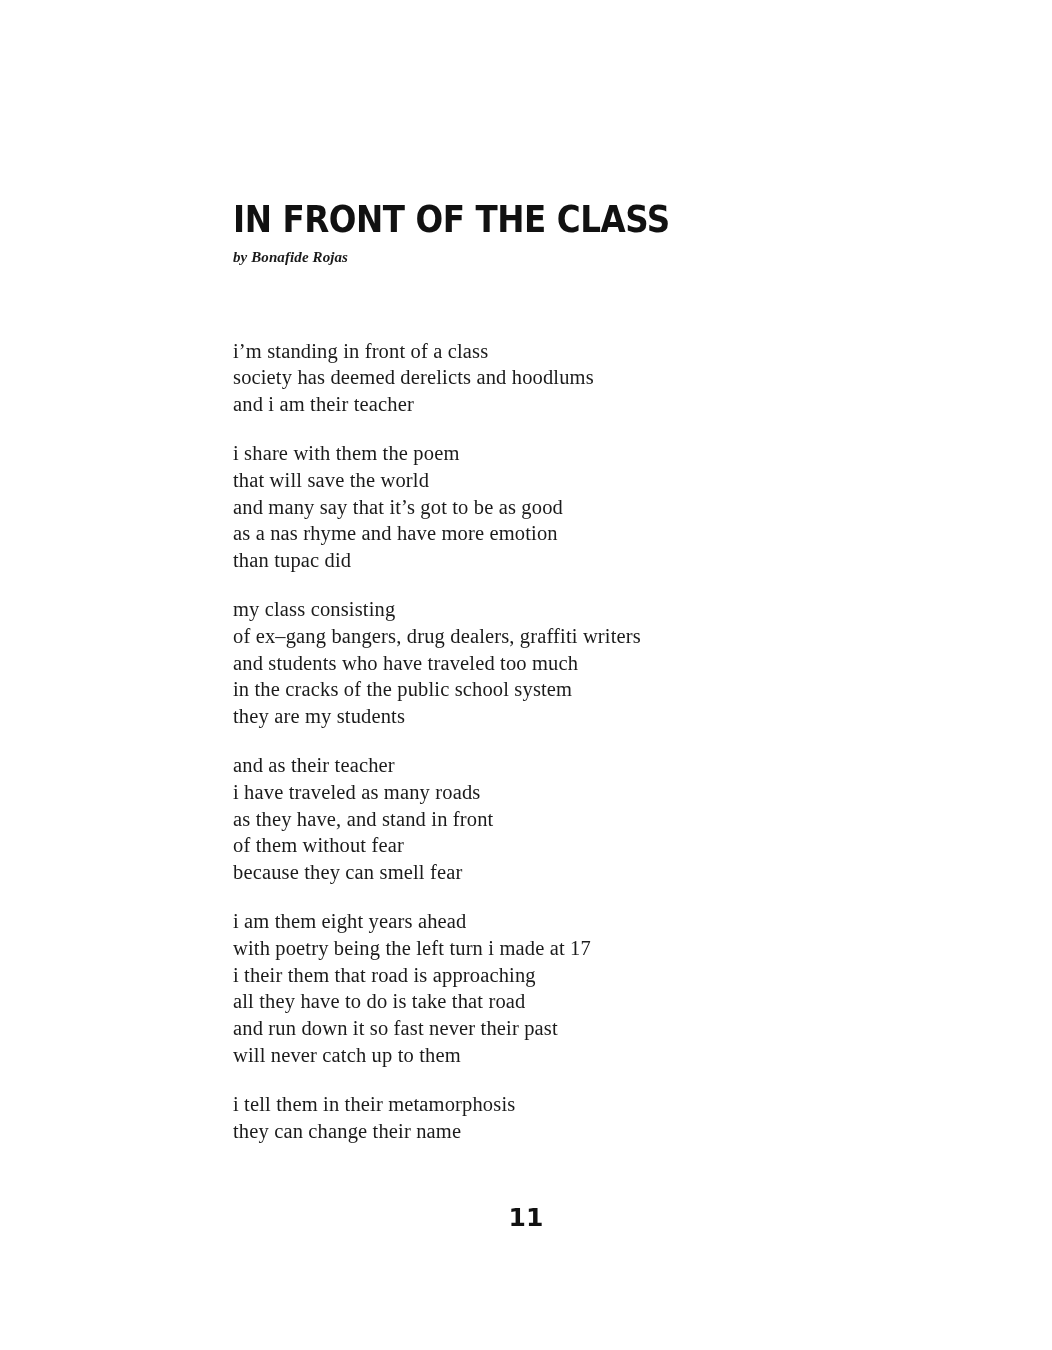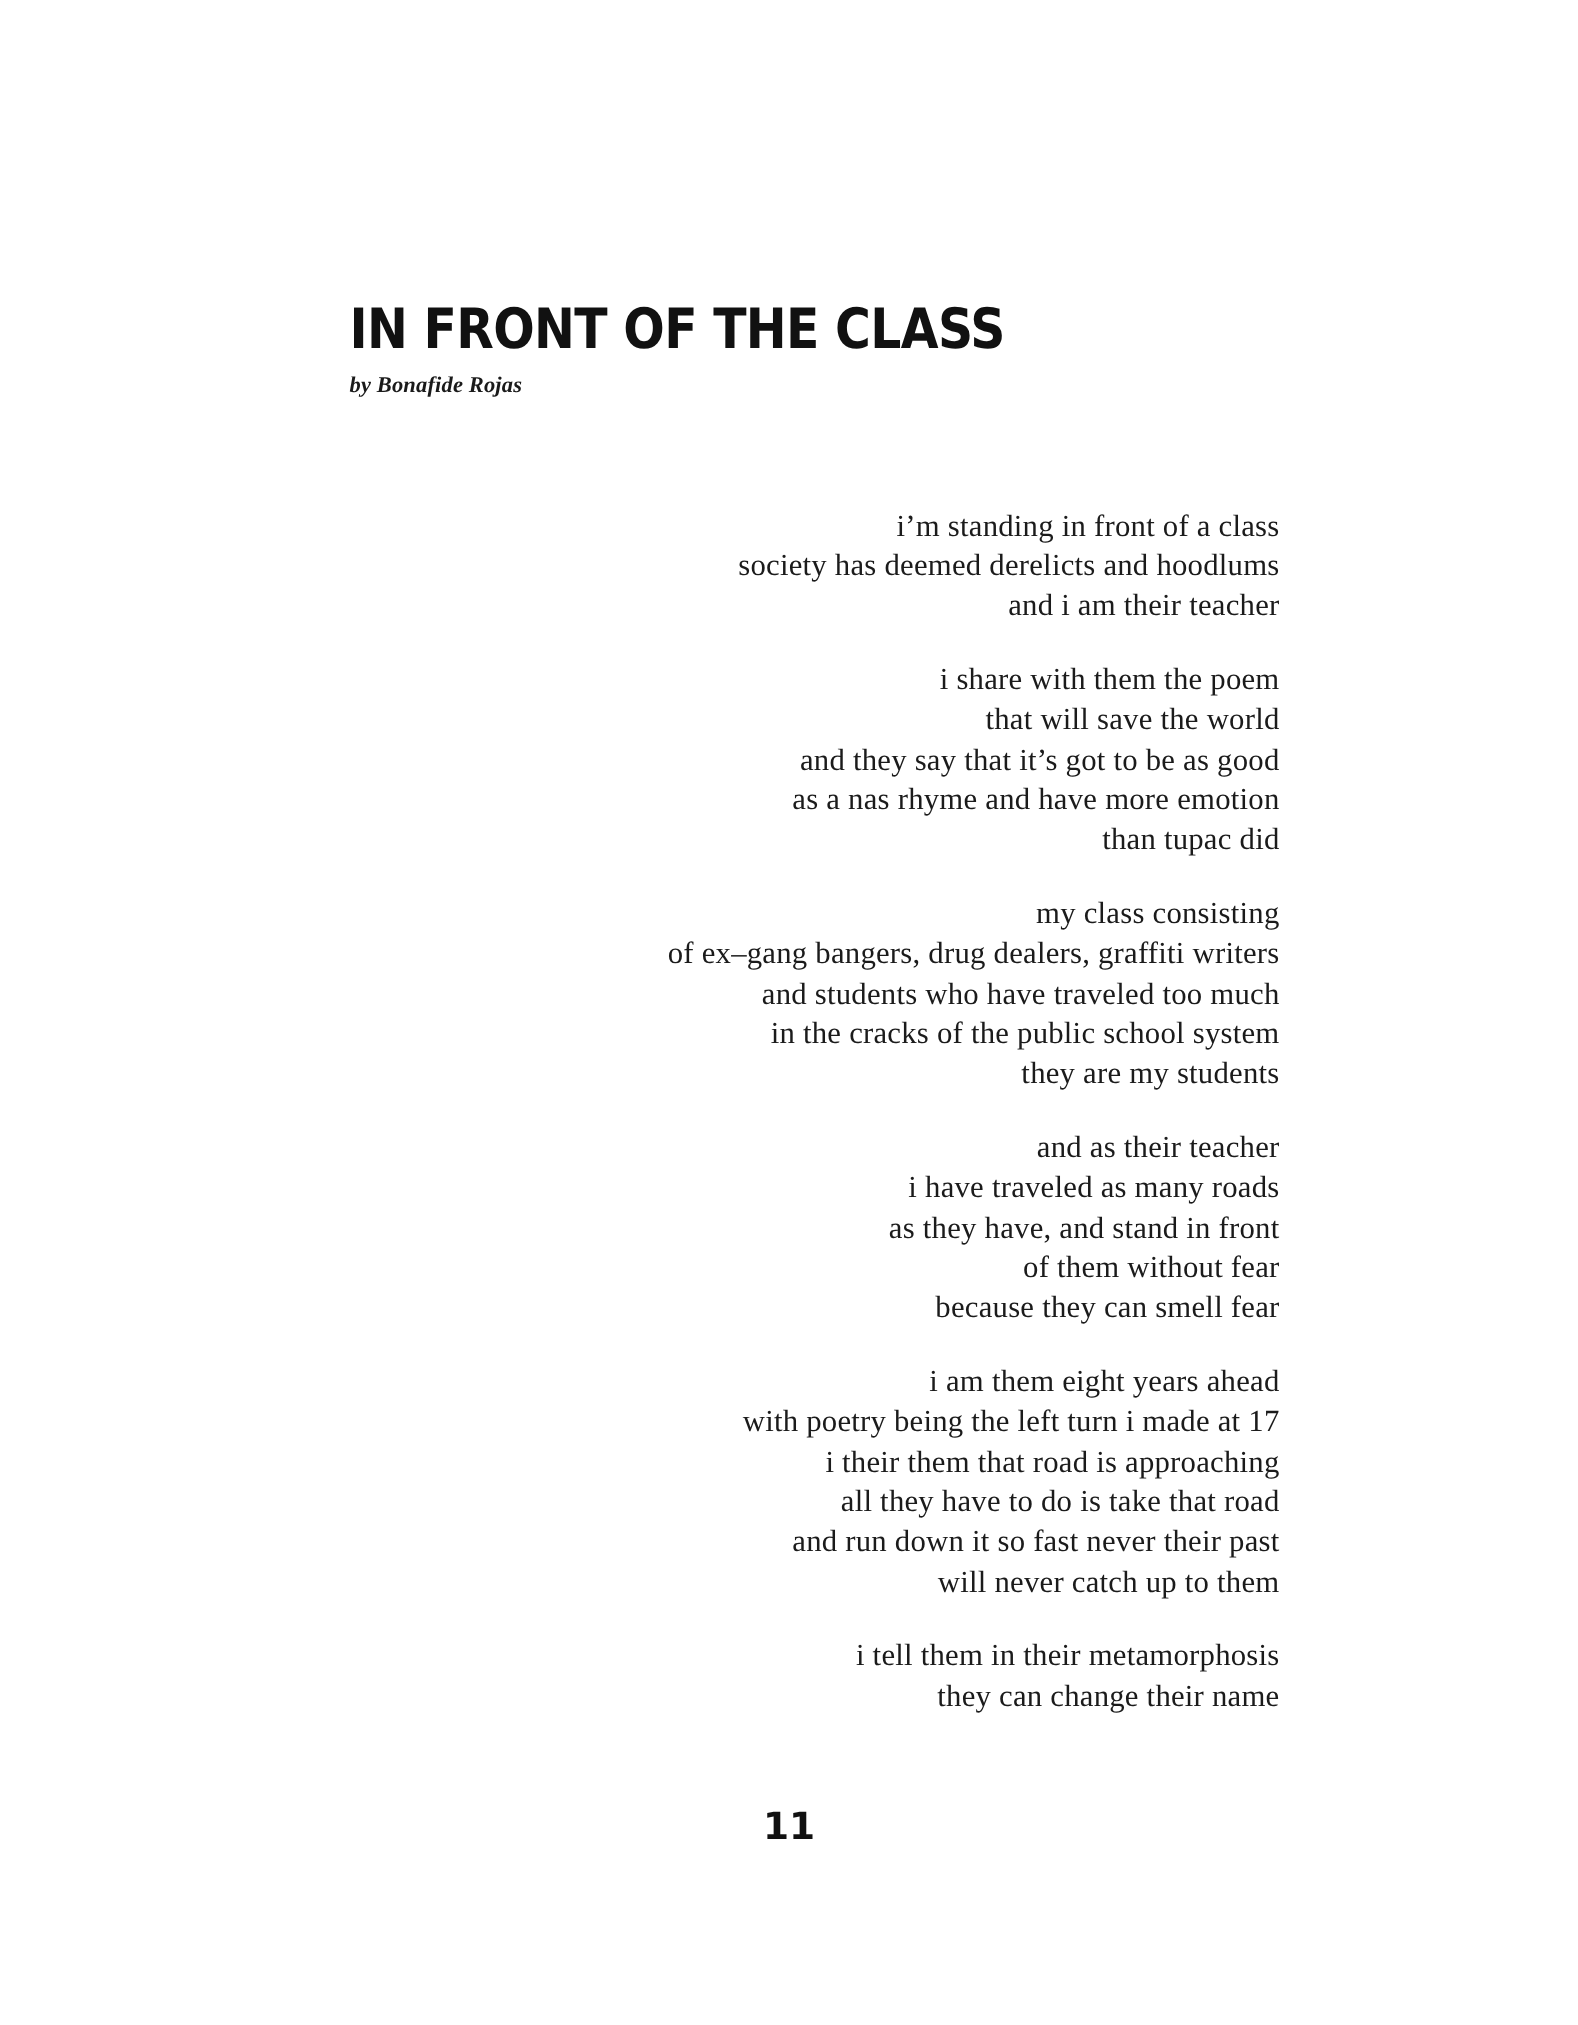--- a/index.html
+++ b/index.html
@@ -48,21 +48,20 @@
     font-size: 15px;
     color: #1a1a1a;
     margin: 0;
     letter-spacing: 0.1px;
   }
   .poem-body {
     margin-top: 72px;
   }
   .stanza {
     margin-bottom: 22px;
-    text-align: right;
   }
   .stanza:last-child {
     margin-bottom: 12px;
   }
   .line {
     font-family: "Liberation Serif", serif;
     font-size: 20.5px;
     line-height: 26.8px;
     color: #1b1b1b;
     letter-spacing: 0.15px;
@@ -95,21 +94,21 @@
 
       <div class="stanza">
         <div class="line">i’m standing in front of a class</div>
         <div class="line">society has deemed derelicts and hoodlums</div>
         <div class="line">and i am their teacher</div>
       </div>
 
       <div class="stanza">
         <div class="line">i share with them the poem</div>
         <div class="line">that will save the world</div>
-        <div class="line">and they say that it’s got to be as good</div>
+        <div class="line">and many say that it’s got to be as good</div>
         <div class="line">as a nas rhyme and have more emotion</div>
         <div class="line">than tupac did</div>
       </div>
 
       <div class="stanza">
         <div class="line">my class consisting</div>
         <div class="line">of ex–gang bangers, drug dealers, graffiti writers</div>
         <div class="line">and students who have traveled too much</div>
         <div class="line">in the cracks of the public school system</div>
         <div class="line">they are my students</div>

